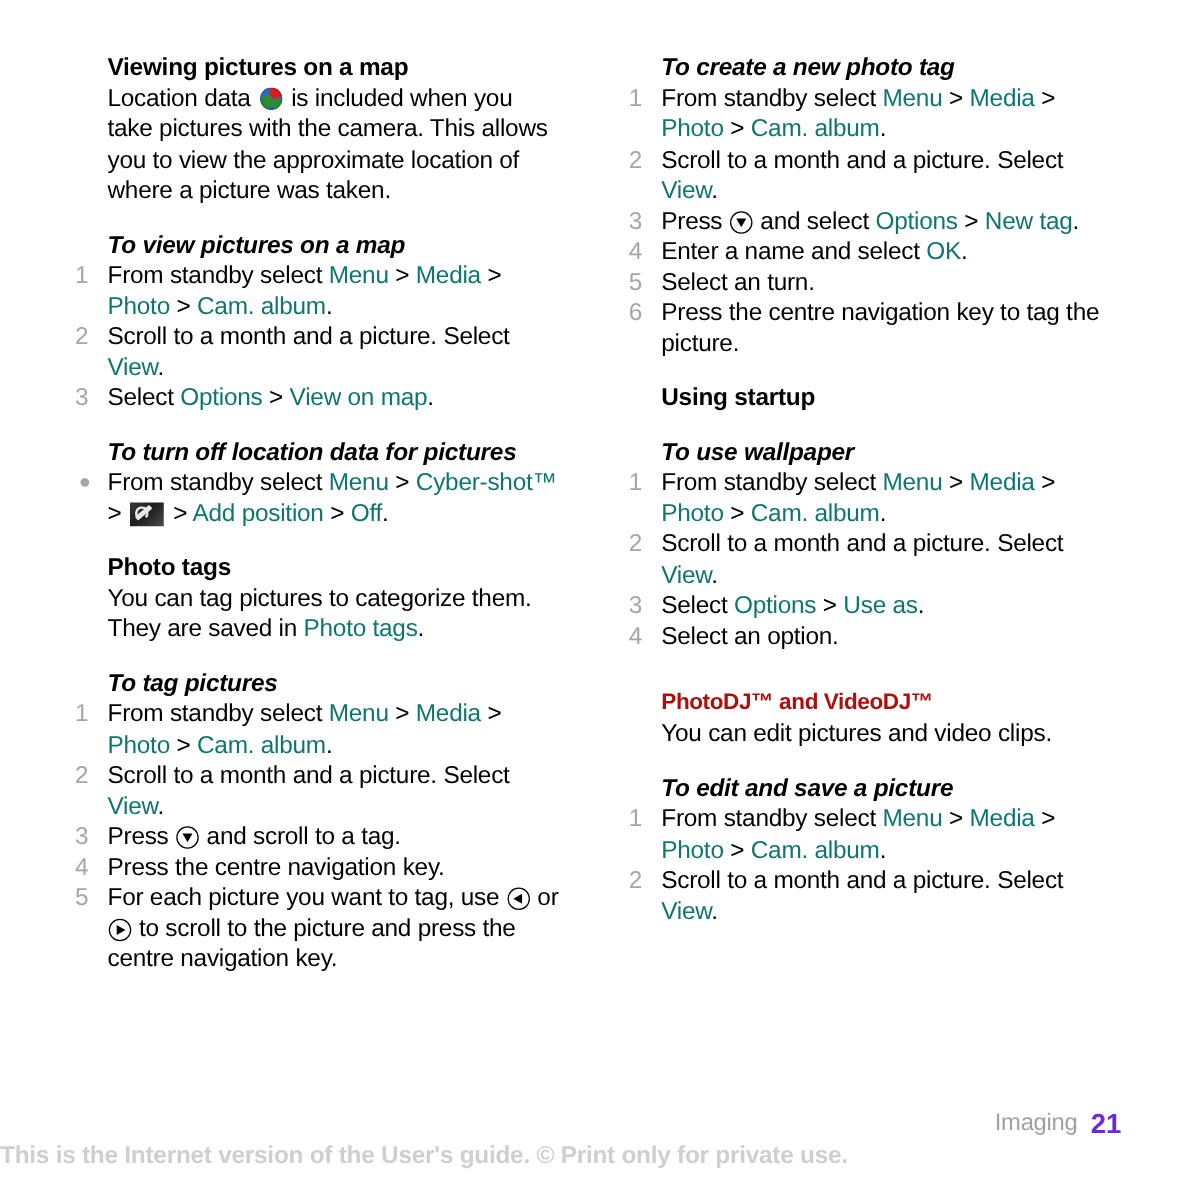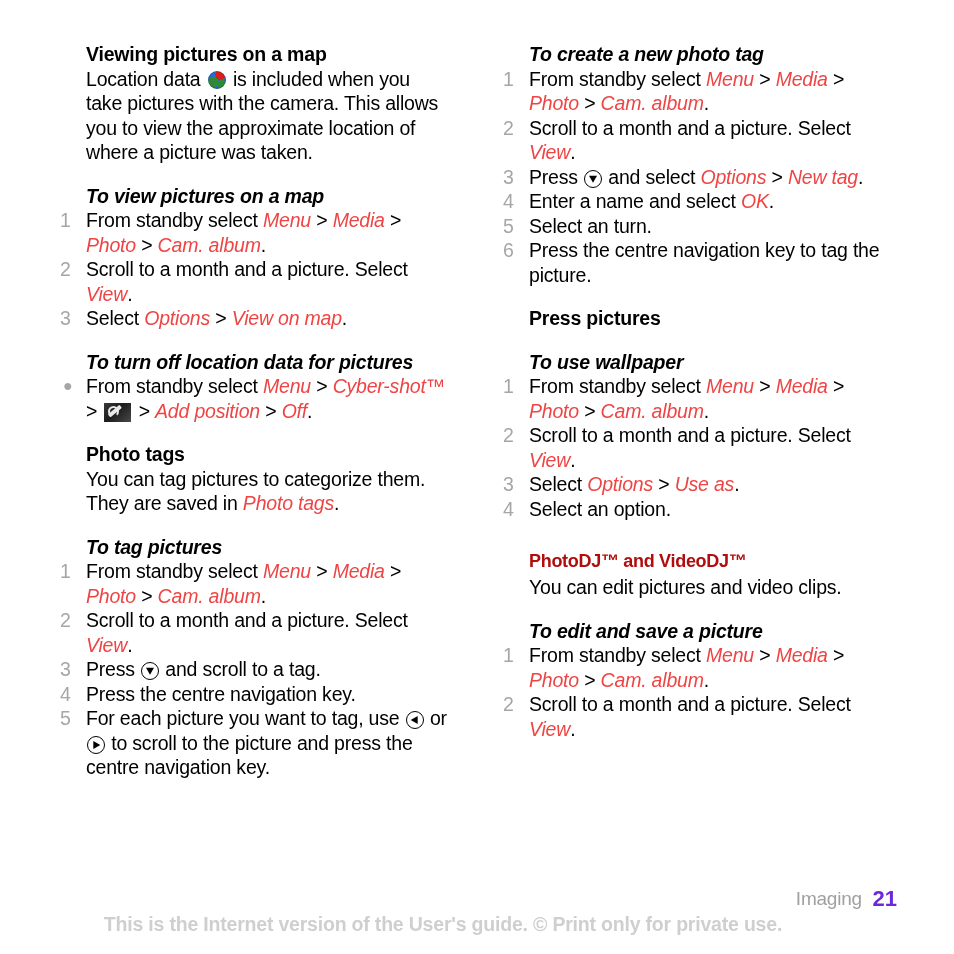--- a/index.html
+++ b/index.html
@@ -90,21 +90,21 @@
     left: 3px;
     top: 0;
     color: #a6a6a6;
     font-size: 16px;
     line-height: 24.5px;
   }
   .gap-md { height: 19px; }
   .gap-xl { height: 27px; }
 
   
-  .lnk { color: #ef4444; font-style: italic; }
+  .lnk { color: #0f766e; }
   .sep { color: #000000; }
   .dj  { color: #b00d0d; }
 
   
   .icon {
     display: inline-block;
     vertical-align: -3px;
   }
   .globe-icon {
     width: 18px; height: 18px;
@@ -194,21 +194,21 @@
     top: 886px;
     font-size: 22px;
     font-weight: bold;
     color: #6d28d9;
   }
   .footer-note {
     position: absolute;
     left: 0;
     top: 913px;
     width: 886px;
-    text-align: center;
+    text-align: left;
     font-size: 19.5px;
     font-weight: bold;
     color: #cfcfcf;
     letter-spacing: -0.2px;
   }
 </style>
 </head>
 <body>
 
 <div class="page">
@@ -367,21 +367,21 @@
           <span>Select an turn.</span>
         </li>
         <li>
           <span class="num">6</span>
           <span>Press the centre navigation key to tag the picture.</span>
         </li>
       </ol>
 
       <div class="gap-md"></div>
 
-      <div class="h-bold">Press pictures</div>
+      <div class="h-bold">Using startup</div>
 
 
       <div class="gap-md"></div>
 
       <div class="h-italic">To use wallpaper</div>
 
       <ol class="steps">
         <li>
           <span class="num">1</span>
           <span>From standby select</span>

